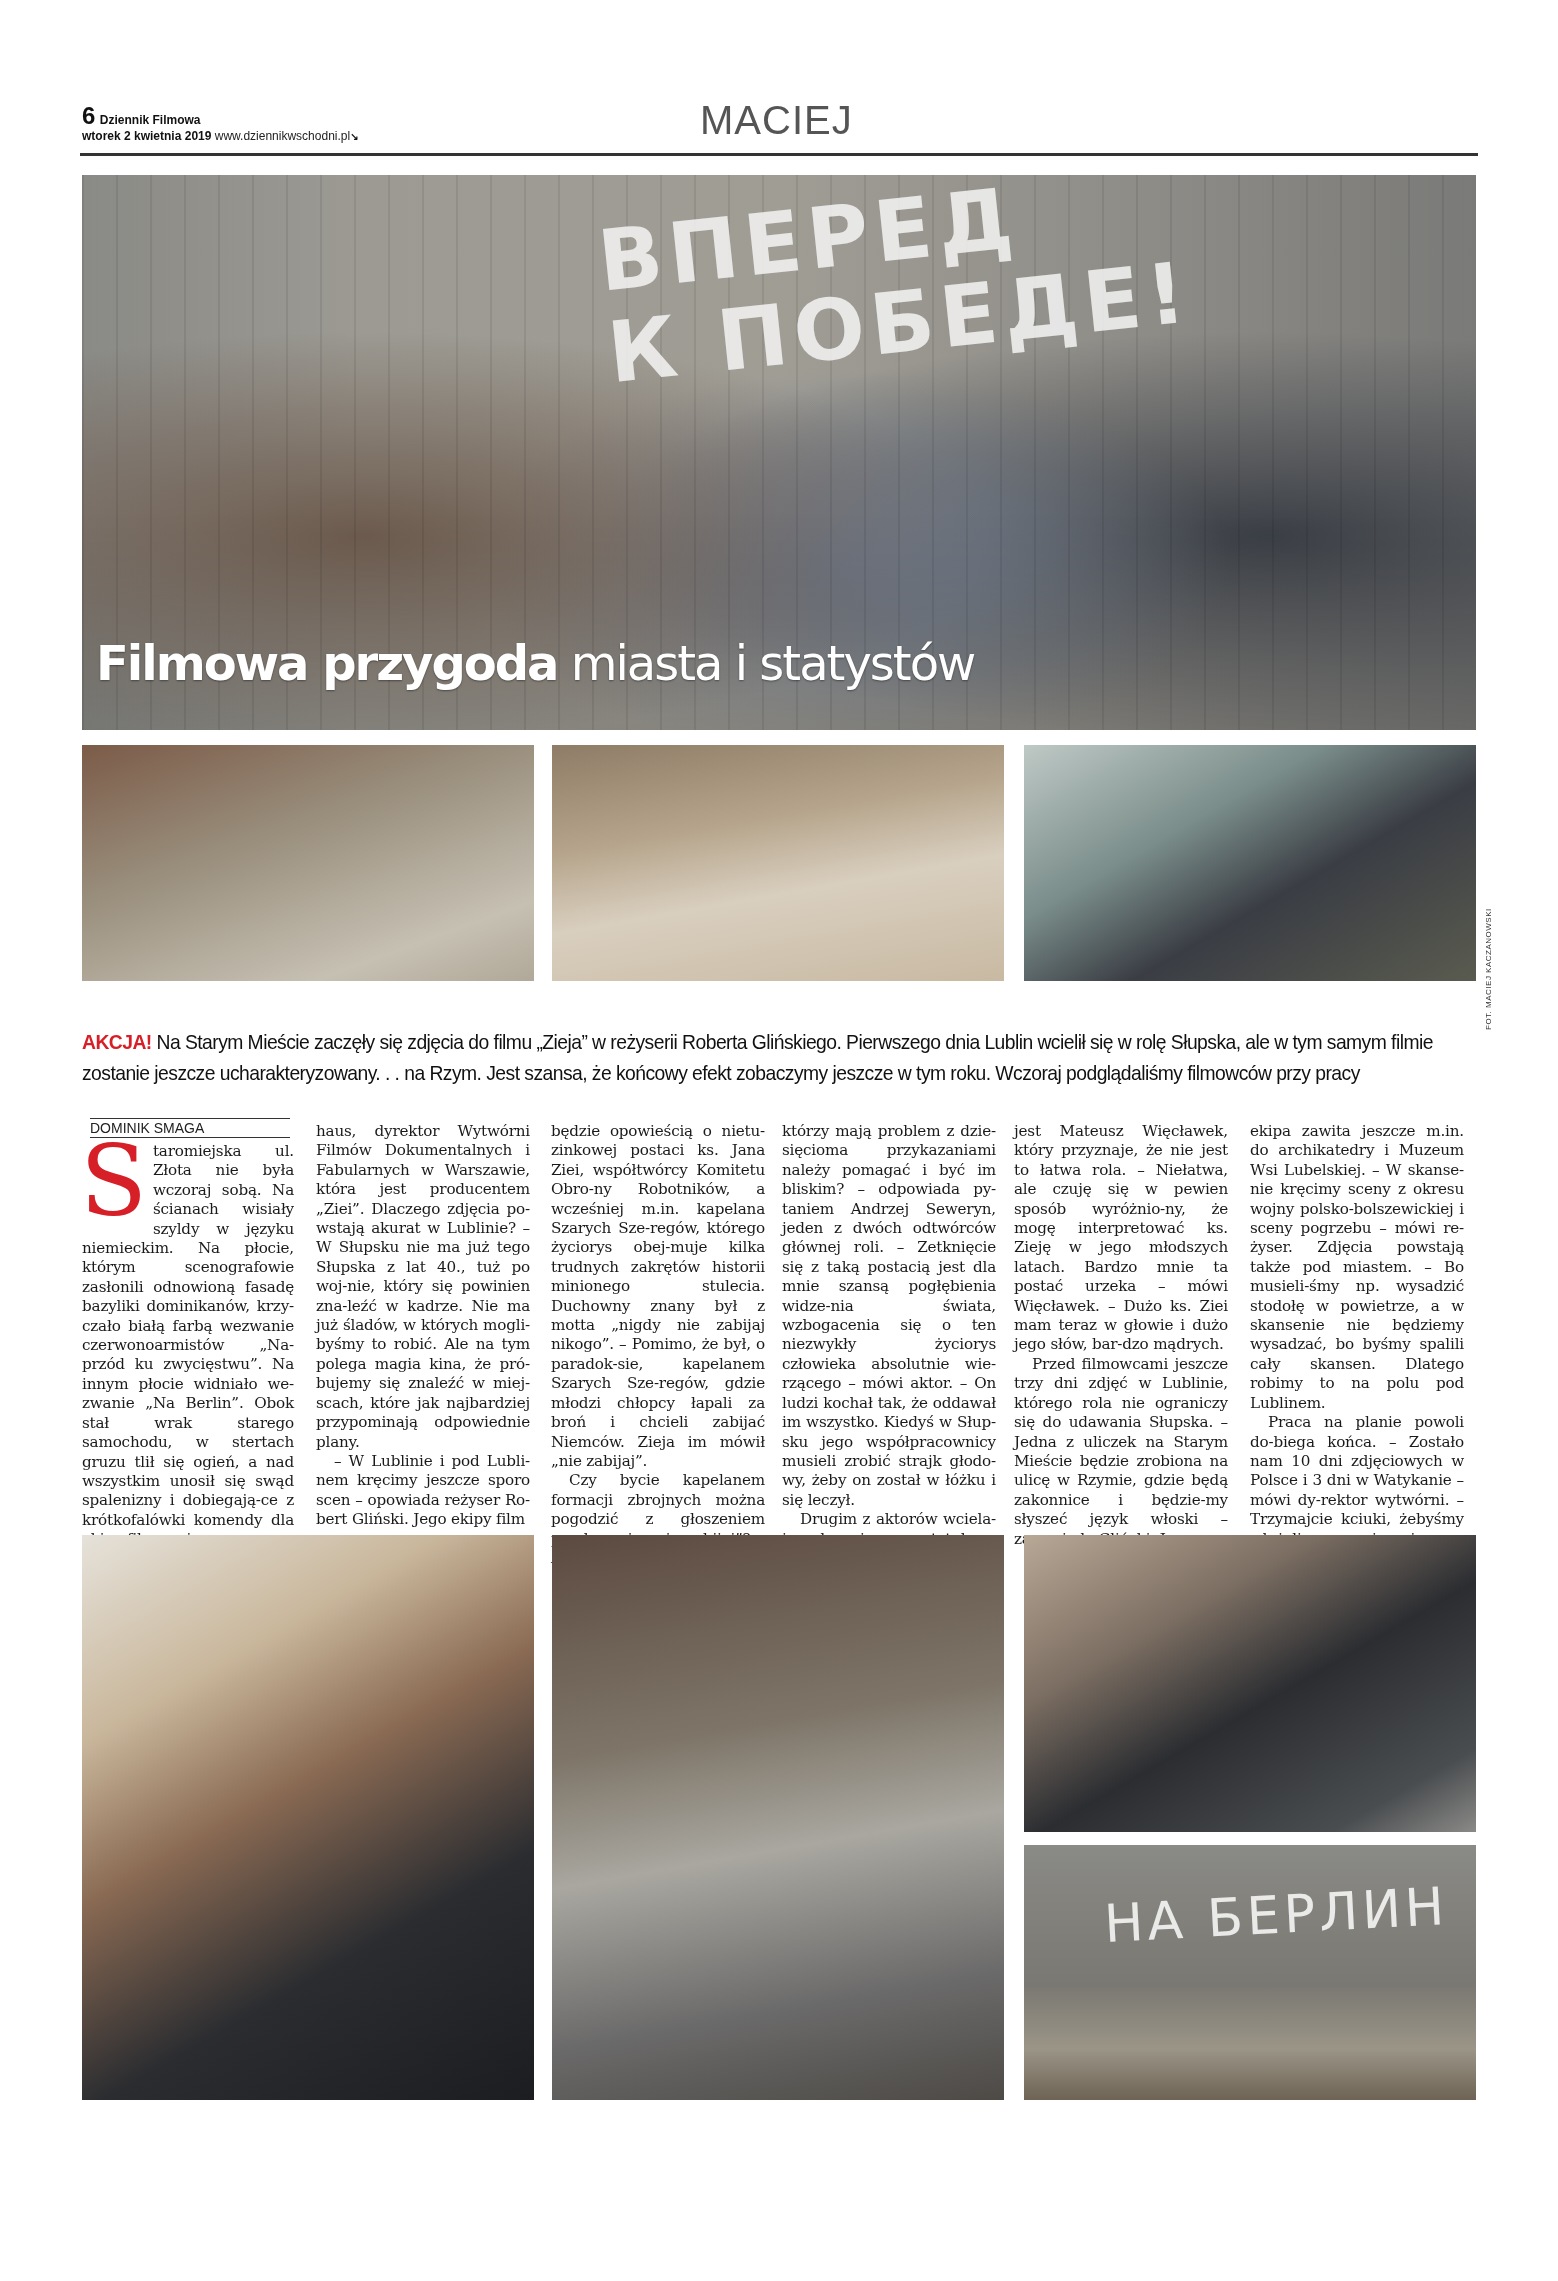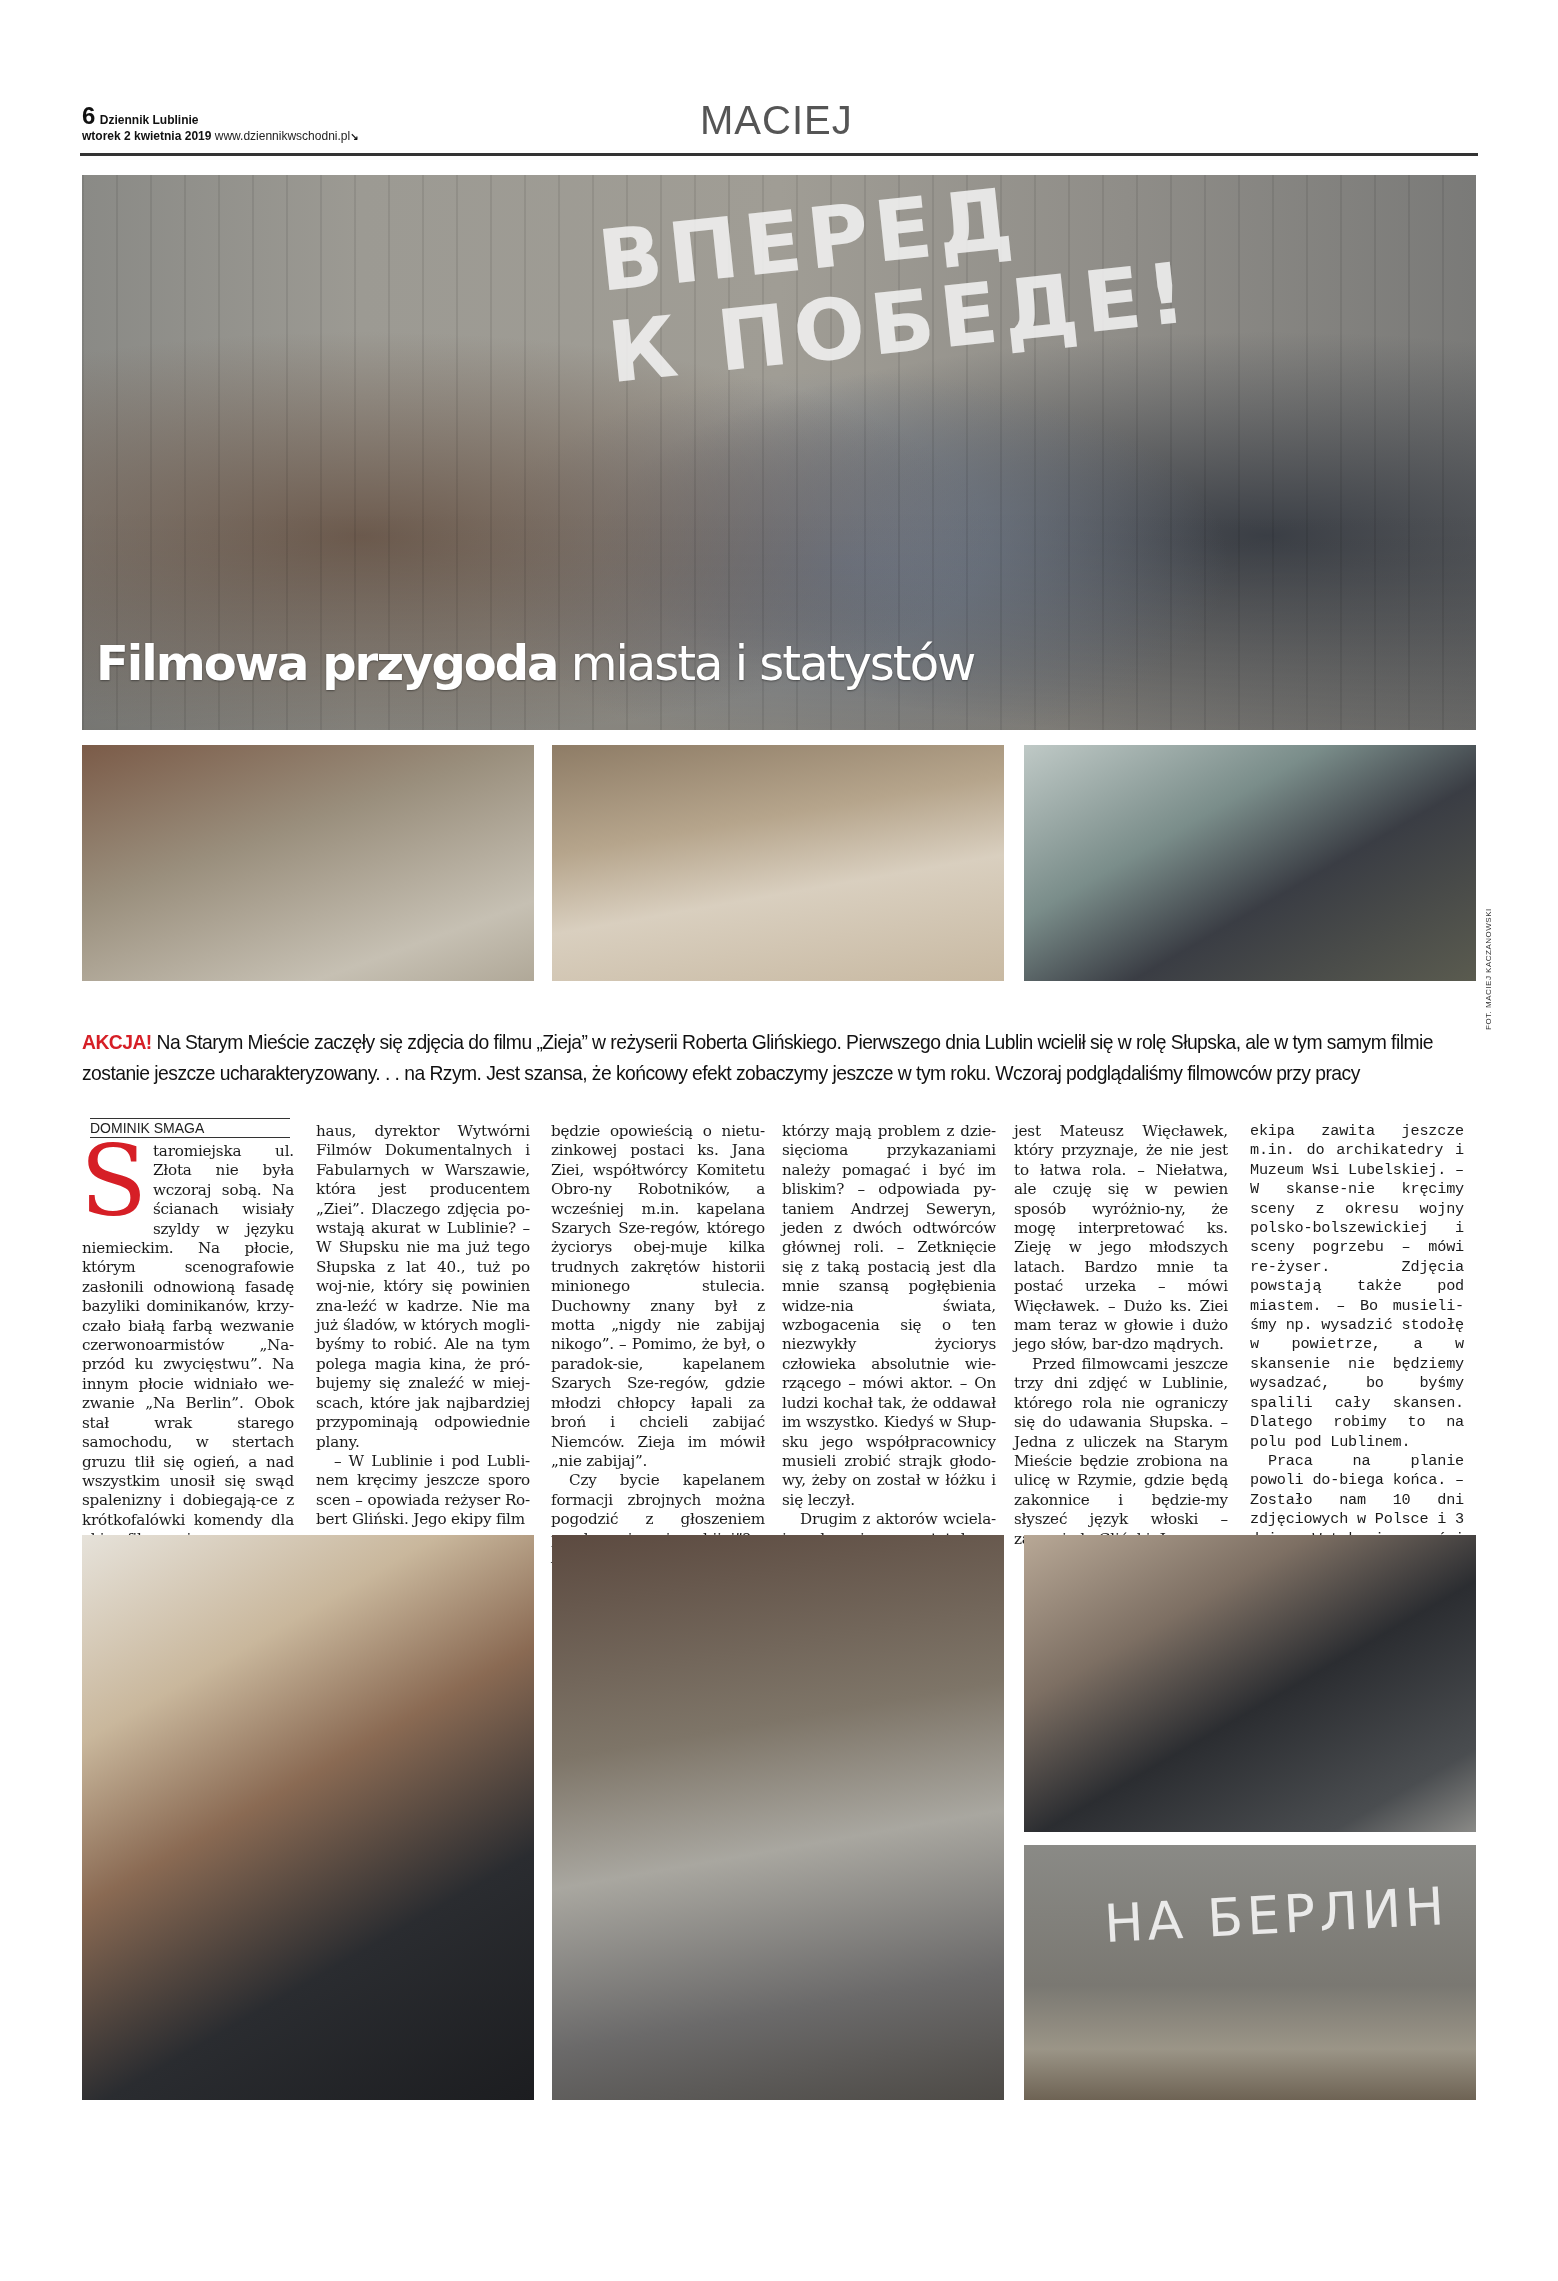--- a/index.html
+++ b/index.html
@@ -41,28 +41,28 @@
   
   .byline { left:90px; top:1118px; width:200px; border-top:1px solid #333; border-bottom:1px solid #333; text-align:left; font-family:"Liberation Sans", sans-serif; font-size:14px; line-height:18px; color:#222; }
   .col { position:absolute; top:1142px; width:214px; font-size:15.2px; line-height:19.4px; text-align:justify; hyphens:manual; color:#1a1a1a; letter-spacing:-0.2px; }
   .col p { margin:0; }
   .col p.ind { text-indent:18px; }
   .c1 { left:82px; width:212px; }
   .c2 { left:316px; top:1122px; }
   .c3 { left:551px; top:1122px; }
   .c4 { left:782px; top:1122px; }
   .c5 { left:1014px; top:1122px; }
-  .c6 { left:1250px; top:1122px;font-family:Liberation Mono, monospace; }
+  .c6 { left:1250px; top:1122px; }
   .dropcap { float:left; font-family:"DejaVu Serif", serif; color:#d61f26; font-size:98px; line-height:78px; margin:0 6px 0 -2px; font-weight:300; }
 </style>
 </head>
 <body>
 
 <div class="abs mast">
-  <div><span class="num">6</span> <span class="paper">Dziennik Lublinie</span></div>
+  <div><span class="num">6</span> <span class="paper">Dziennik Filmowa</span></div>
   <div class="line2"><span>wtorek 2 kwietnia 2019</span> <span class="url">www.dziennikwschodni.pl</span><span style="font-size:10px;">↘</span></div>
 </div>
 <div class="abs section">MACIEJ</div>
 <div class="abs rule"></div>
 
 <div class="photo hero">
   <div class="planks"></div>
   <div class="graffiti" style="white-space:pre;">ВПЕРЕД
 К ПОБЕДЕ!</div>
   <div class="headline"><span class="bold">Filmowa przygoda</span><span> miasta i statystów</span></div>

